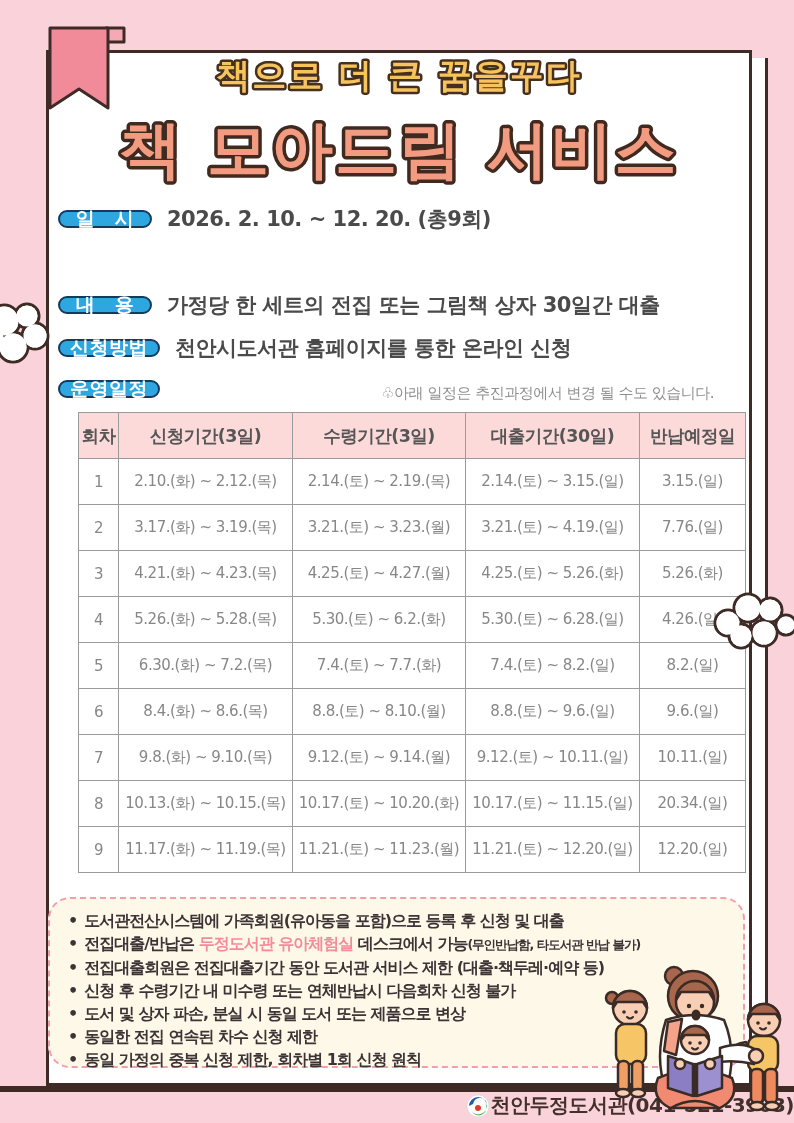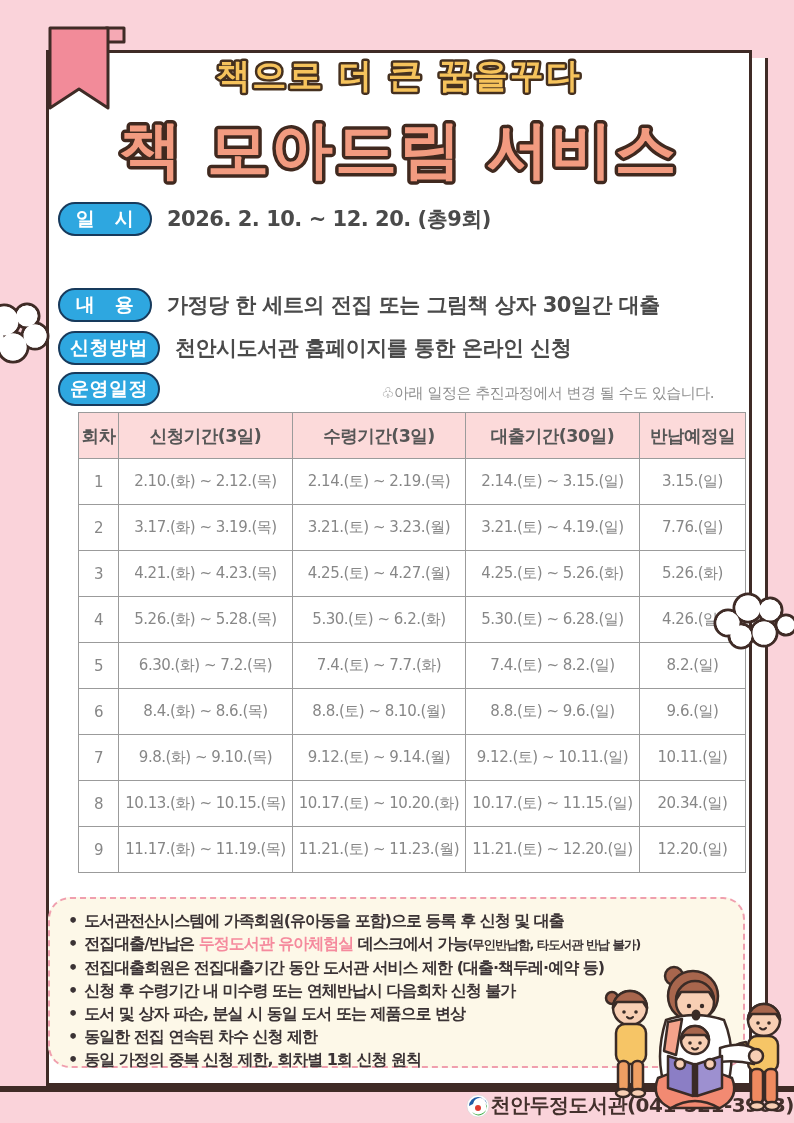--- a/index.html
+++ b/index.html
@@ -16,21 +16,21 @@
   .card-gap   { position:absolute; left:752px; top:58px; width:13px; height:1022px; background:#ffffff; z-index:0; }
   .card-accent{ position:absolute; left:765px; top:58px; width:3px;  height:1022px; background:#3f2b26; z-index:0; }
   .bottom-band{ position:absolute; left:0; top:1086px; width:794px; height:6px; background:#3f2b26; z-index:3; }
 
   .svg-abs { position:absolute; }
 
   .info-row { position:absolute; left:58px; height:34px; display:flex; align-items:center; z-index:2; }
   .pill {
     background:#2ea7e0; border:2.5px solid #173a5c; border-radius:18px;
     color:#ffffff; font-weight:bold; font-size:19px; letter-spacing:0.5px;
-    min-width:94px; height:34px; padding:0 10px; box-sizing:border-box;
+    min-width:94px; height:18px; padding:0 10px; box-sizing:border-box;
     display:flex; align-items:center; justify-content:center;
   }
   .info-value { margin-left:15px; font-size:21px; color:#4a4a4a; font-weight:600; letter-spacing:-0.5px; white-space:nowrap; }
 
   .schedule-note { position:absolute; right:80px; top:384px; font-size:15px; color:#8f8f8f; z-index:2; letter-spacing:-0.5px; }
 
   table.schedule { position:absolute; left:62px; top:412px; border-collapse:collapse; table-layout:fixed; z-index:2; background:#fff;margin-left:16px; }
   table.schedule th, table.schedule td { border:1.6px solid #9b9b9b; text-align:center; padding:0; }
   table.schedule th { background:#fcdada; color:#565656; font-size:17.5px; font-weight:bold; height:45px; letter-spacing:-0.5px; }
   table.schedule td { color:#878787; font-size:15px;  font-weight:500; height:45px; white-space:nowrap; overflow:hidden; letter-spacing:-0.5px; }

